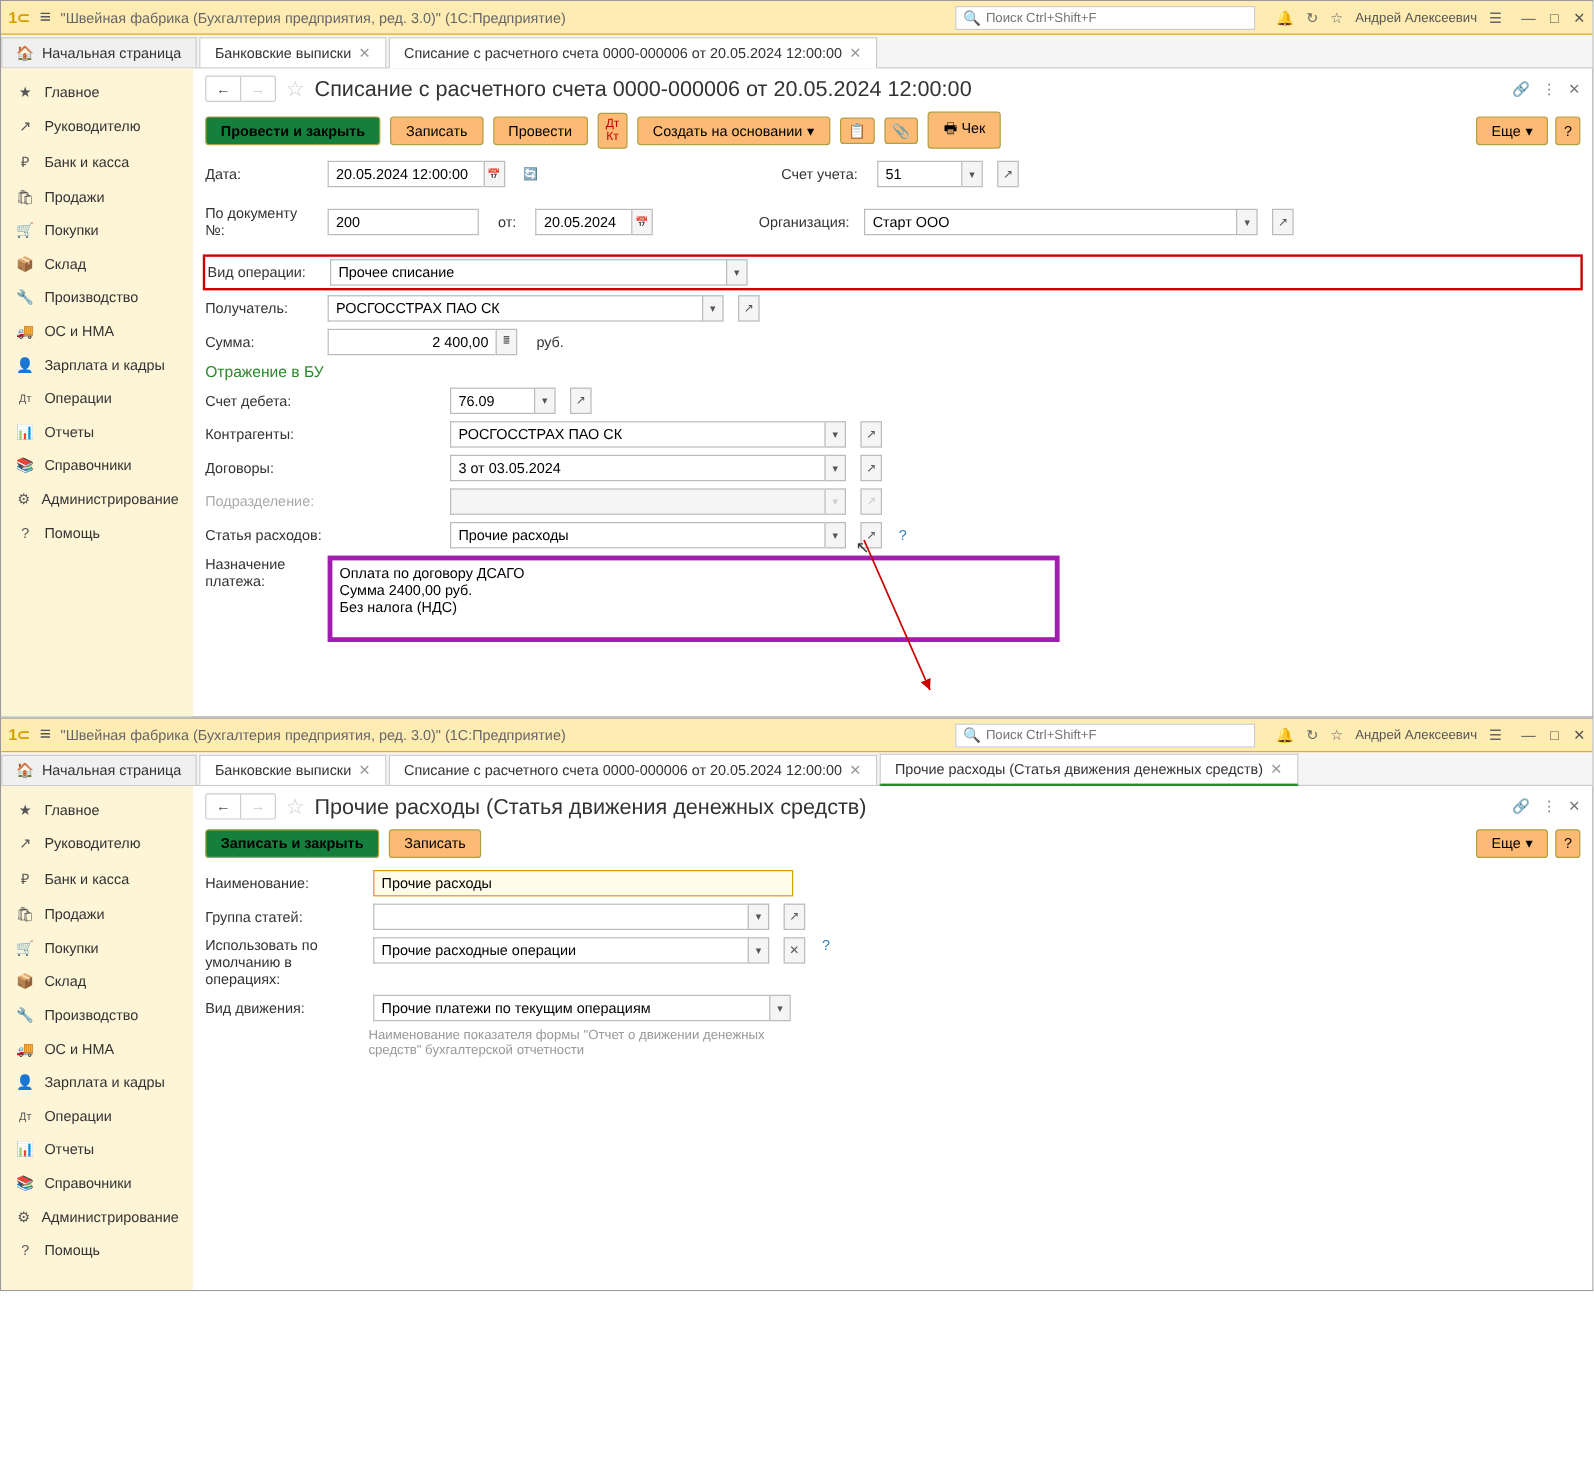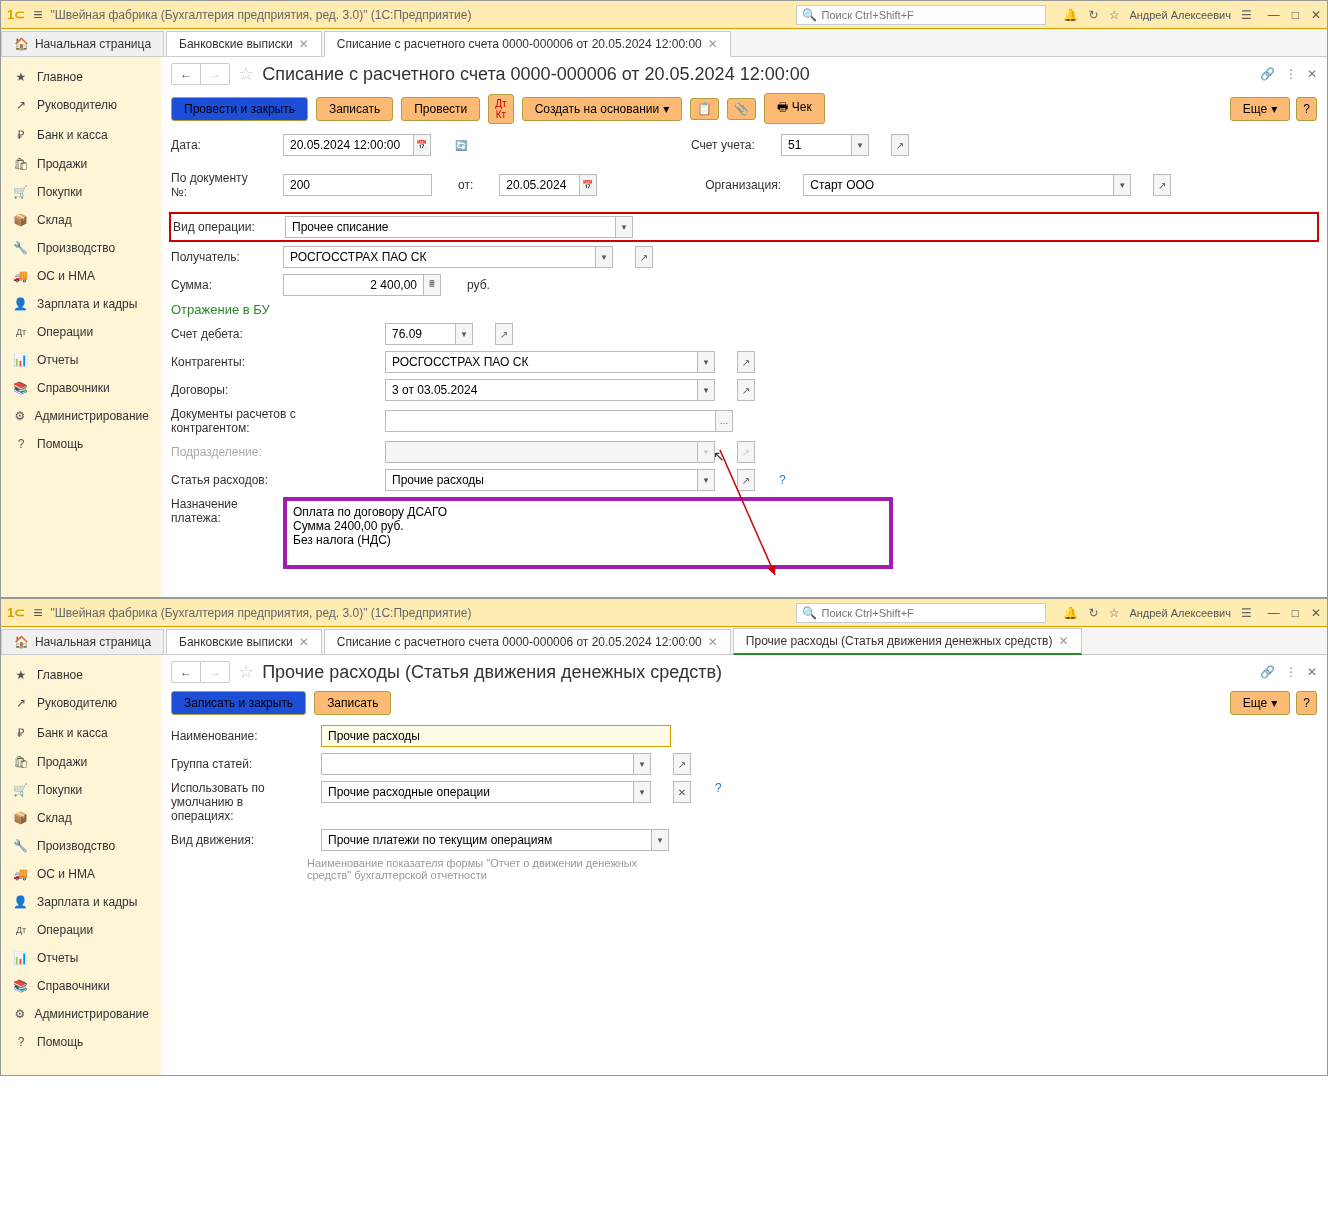--- a/index.html
+++ b/index.html
@@ -28,25 +28,25 @@
 .doc-header { display: flex; align-items: center; gap: 8px; margin-bottom: 8px; }
 .nav-arrows { display: flex; border: 1px solid #ccc; border-radius: 2px; }
 .nav-arrow { padding: 3px 8px; cursor: pointer; color: #555; border-right: 1px solid #ccc; }
 .nav-arrow:last-child { border-right: none; color: #ccc; }
 .star { color: #ccc; font-size: 18px; cursor: pointer; }
 .doc-title { font-size: 18px; font-weight: normal; }
 .header-right { margin-left: auto; display: flex; gap: 10px; align-items: center; color: #777; }
 .header-right span { cursor: pointer; }
 .toolbar { display: flex; gap: 8px; align-items: center; margin-bottom: 10px; }
 .btn { border: 1px solid #b0a040; padding: 4px 12px; background: #fdba74; cursor: pointer; font-size: 12px; border-radius: 3px; }
-.btn.primary { background: #1d4ed8; font-weight: normal; }
+.btn.primary { background: #15803d; font-weight: bold; }
 .btn.icon { padding: 3px 6px; }
 .btn-dd { display: flex; align-items: center; gap: 4px; }
 .toolbar-right { margin-left: auto; display: flex; gap: 6px; }
-.form-row { display: flex; align-items: center; margin-bottom: 6px; gap: 20px; }
+.form-row { display: flex; align-items: center; margin-bottom: 6px; gap: 10px; }
 .form-label { width: 92px; font-size: 12px; color: #333; }
 .form-label-wide { width: 194px; font-size: 12px; color: #333; }
 .form-label-disabled { color: #aaa; }
 .input-field { border: 1px solid #bbb; padding: 3px 6px; font-size: 12px; background: #fff; height: 22px; }
 .input-group { display: flex; }
 .input-group .input-field { border-right: none; }
 .dd-btn { border: 1px solid #bbb; width: 18px; height: 22px; background: #f5f5f5; cursor: pointer; display: flex; align-items: center; justify-content: center; font-size: 9px; color: #555; }
 .ext-btn { border: 1px solid #bbb; width: 18px; height: 22px; background: #f5f5f5; cursor: pointer; display: flex; align-items: center; justify-content: center; font-size: 10px; margin-left: 2px; color: #555; }
 .highlighted-row { border: 2px solid #c00; padding: 2px; margin: -2px; margin-bottom: 4px; }
 .section-title { color: #2a8a2a; font-size: 13px; margin: 6px 0; }
@@ -209,21 +209,21 @@
         <span class="form-label" style="width:70px">Счет учета:</span>
         <div class="input-group">
           <input class="input-field" style="width: 70px;" value="51">
           <span class="dd-btn">▾</span>
         </div>
         <span class="ext-btn">↗</span>
       </div>
 
       <div class="form-row">
         <span class="form-label">По документу №:</span>
-        <input class="input-field" style="width: 149px;" value="200">
+        <input class="input-field" style="width: 126px;" value="200">
         <span style="margin:16px 6px">от:</span>
         <div class="input-group">
           <input class="input-field" style="width: 80px;" value="20.05.2024">
           <span class="dd-btn">📅</span>
         </div>
         <span style="width:68px"></span>
         <span class="form-label" style="width:78px">Организация:</span>
         <div class="input-group">
           <input class="input-field" style="width: 310px;" value="Старт ООО">
           <span class="dd-btn">▾</span>
@@ -281,27 +281,20 @@
 
       <div class="form-row">
         <span class="form-label-wide">Договоры:</span>
         <div class="input-group">
           <input class="input-field" style="width: 312px;" value="3 от 03.05.2024">
           <span class="dd-btn">▾</span>
         </div>
         <span class="ext-btn">↗</span>
       </div>
 
-      <div class="form-row">
-        <span class="form-label-wide">Документы расчетов с контрагентом:</span>
-        <div class="input-group">
-          <input class="input-field" style="width: 330px;">
-          <span class="dd-btn">…</span>
-        </div>
-      </div>
 
       <div class="form-row">
         <span class="form-label-wide form-label-disabled">Подразделение:</span>
         <div class="input-group">
           <input class="input-field" style="width: 312px; background: rgb(245, 245, 245);" disabled="">
           <span class="dd-btn" style="color:#ccc">▾</span>
         </div>
         <span class="ext-btn" style="color:#ccc">↗</span>
       </div>
 

